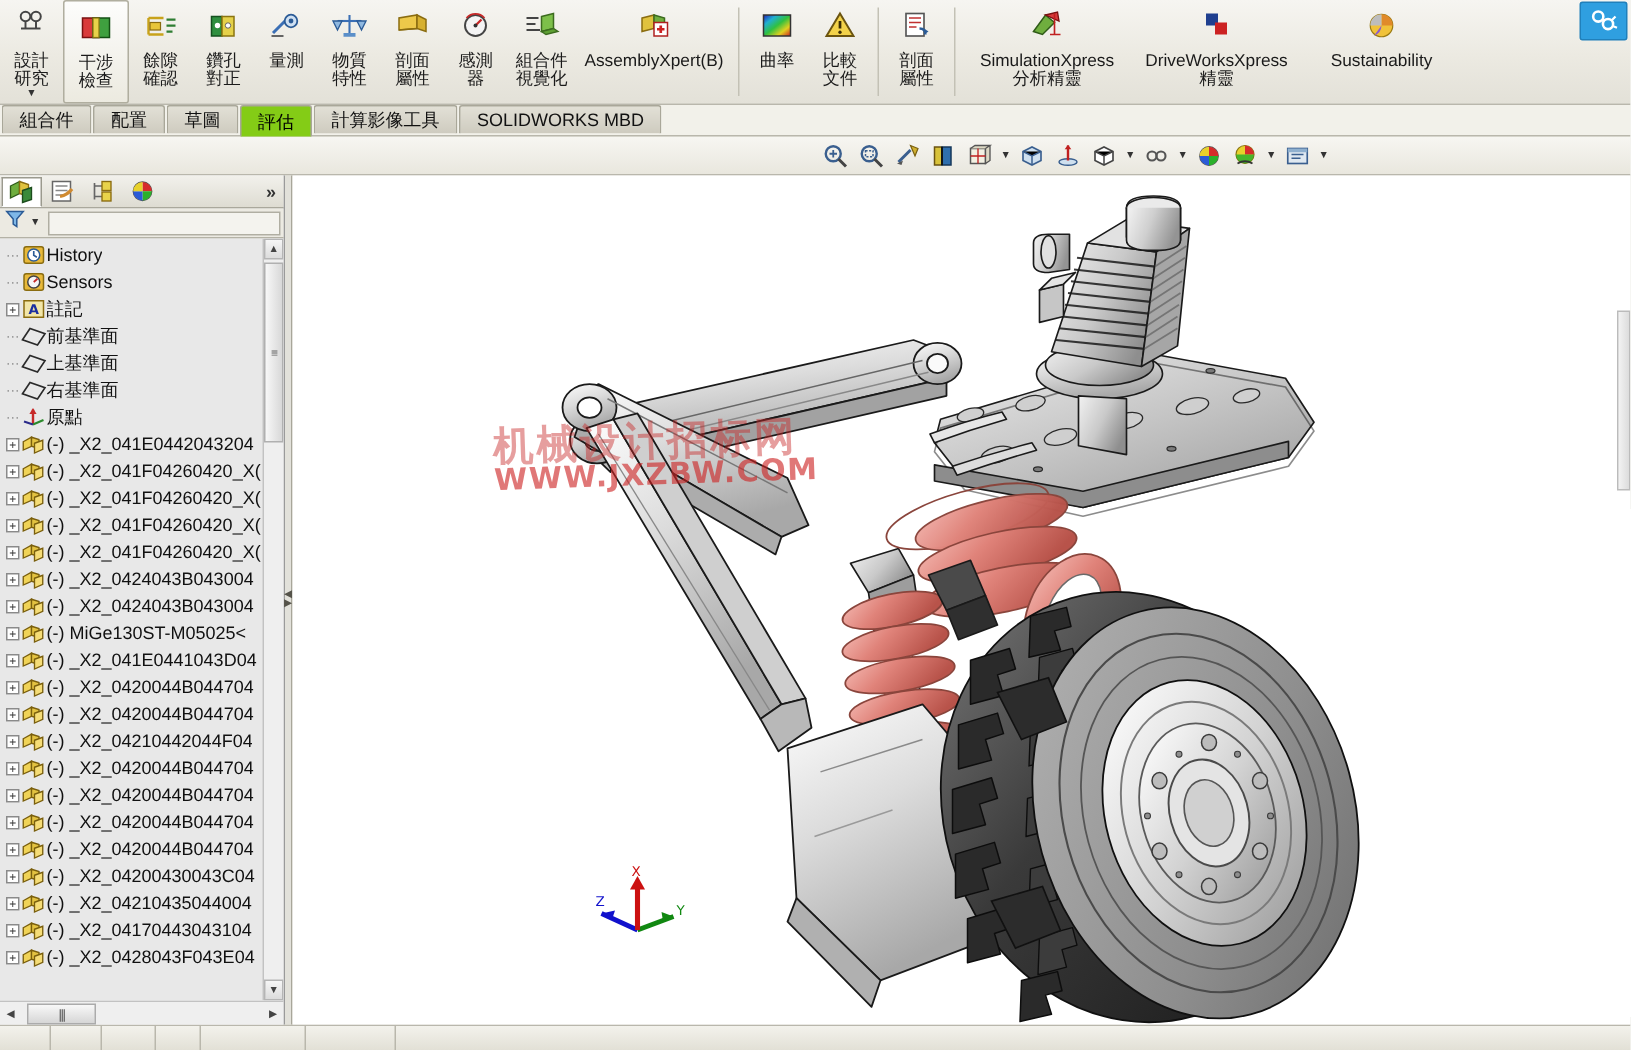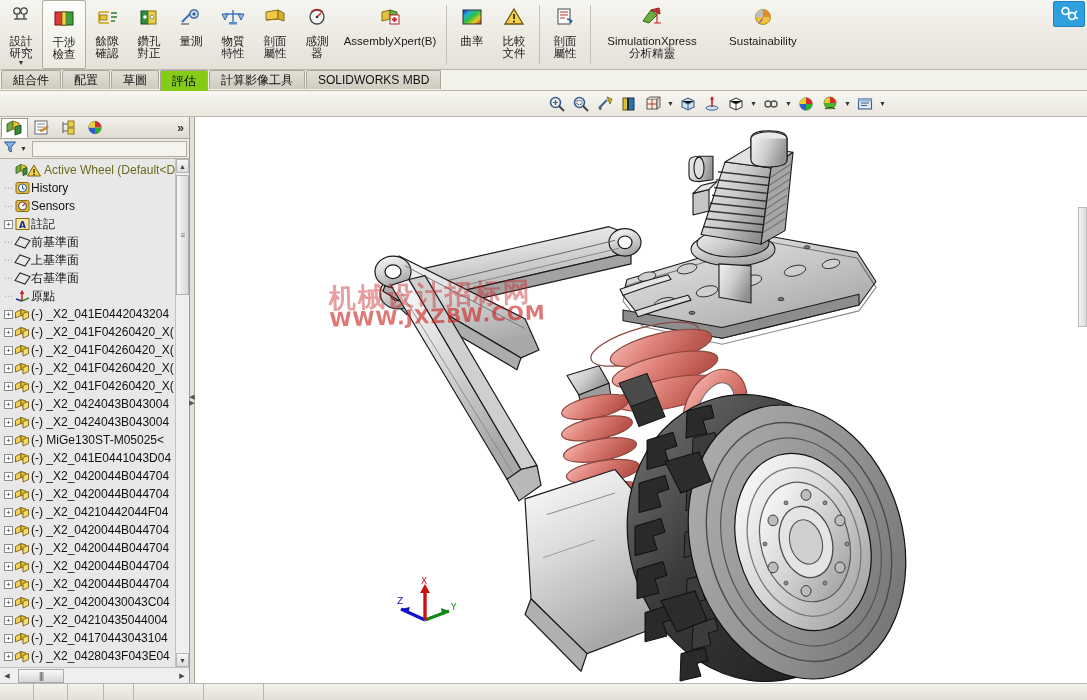--- a/index.html
+++ b/index.html
@@ -297,20 +297,30 @@
         <svg width="26" height="24" viewBox="0 0 26 24">
           <circle cx="13" cy="11" r="7" fill="#f4f4f4" stroke="#444" stroke-width="1.3"></circle>
           <path d="M13 11 L17 7" stroke="#c62828" stroke-width="1.5"></path>
           <circle cx="13" cy="11" r="1.3" fill="#333"></circle>
           <path d="M7 6 A8 8 0 0 1 19 6" stroke="#c62828" stroke-width="1.2" fill="none"></path>
         </svg>
       </span>
       <span class="lbl">感測器</span>
     </div>
 
+    <div class="rbtn" style="width:46px">
+      <span class="ico">
+        <svg width="26" height="24" viewBox="0 0 26 24">
+          <path d="M3 6 h8 M3 10 h6 M3 14 h9" stroke="#444" stroke-width="1.4"></path>
+          <path d="M13 5 L21 3 L21 13 L13 15 Z" fill="#7dbf4a" stroke="#3c6b1f" stroke-width="1"></path>
+          <path d="M13 15 L21 13 L24 15 L16 17 Z" fill="#5ea033" stroke="#3c6b1f" stroke-width="0.9"></path>
+        </svg>
+      </span>
+      <span class="lbl">組合件視覺化</span>
+    </div>
 
     <div class="rbtn wide" style="width:104px">
       <span class="ico">
         <svg width="26" height="24" viewBox="0 0 26 24">
           <path d="M5 6 L13 4 L13 13 L5 15 Z" fill="#e0c23e" stroke="#8a6c10" stroke-width="1"></path>
           <path d="M13 4 L20 6 L20 15 L13 13 Z" fill="#6fae3e" stroke="#3c6b1f" stroke-width="1"></path>
           <rect x="13" y="9" width="9" height="9" fill="#fff" stroke="#b02020" stroke-width="1"></rect>
           <path d="M17.5 11 v5 M15 13.5 h5" stroke="#cc2222" stroke-width="1.8"></path>
         </svg>
       </span>
@@ -369,20 +379,29 @@
         <svg width="26" height="24" viewBox="0 0 26 24">
           <path d="M4 15 L12 4 L18 9 L10 17 Z" fill="#6fae3e" stroke="#2f5b18" stroke-width="1"></path>
           <path d="M12 4 L20 2 L21 8 Z" fill="#d83a3a" stroke="#7a1010" stroke-width="0.9"></path>
           <path d="M18 3 v14 M15 17 h7" stroke="#c02020" stroke-width="1.1"></path>
         </svg>
       </span>
       <span class="lbl">SimulationXpress 分析精靈</span>
     </div>
 
 
+    <div class="rbtn wide" style="width:112px">
+      <span class="ico">
+        <svg width="26" height="24" viewBox="0 0 26 24">
+          <rect x="6" y="3" width="8" height="8" fill="#1f3f8f"></rect>
+          <rect x="12" y="9" width="8" height="8" fill="#cc2222"></rect>
+        </svg>
+      </span>
+      <span class="lbl">DriveWorksXpress 精靈</span>
+    </div>
 
     <div class="rbtn wide" style="width:108px">
       <span class="ico">
         <svg width="26" height="24" viewBox="0 0 26 24">
           <circle cx="13" cy="11" r="7.5" fill="#f0c23a" stroke="#9a7a12" stroke-width="0.8"></circle>
           <path d="M13 3.5 A7.5 7.5 0 0 1 20.5 11 L13 11 Z" fill="#e08a2a"></path>
           <path d="M13 11 L5.5 11 A7.5 7.5 0 0 1 13 3.5 Z" fill="#bdbdbd"></path>
           <path d="M13 11 A7.5 7.5 0 0 1 8 17.8 Z" fill="#8a5ad0"></path>
         </svg>
       </span>
@@ -544,34 +563,20 @@
           <svg width="14" height="14" viewBox="0 0 14 14">
             <path d="M1.5 2 h11 L8.2 7 v5 L5.8 10.4 V7 Z" fill="#7fb8e8" stroke="#2b5b96" stroke-width="1"></path>
           </svg>
         </span>
         <span style="font-size:7px;color:#333;padding:0 3px">▼</span>
         <input class="filter-box" style="font-size: 11px; padding: 0px 3px;" value="">
       </div>
 
       <div class="tree-wrap">
         <div class="tree" id="tree">
-            <div class="trow root">
-              <div class="tw"></div>
-              <div class="ticon" style="flex: 0 0 30px; width: 30px;">
-                <svg width="28" height="15" viewBox="0 0 28 15">
-                  <path d="M1 4 L6 1.5 L6 8 L1 10.5 Z" fill="#6fae3e" stroke="#2f5b18" stroke-width="0.8"></path>
-                  <path d="M6 1.5 L11 3 L11 9.5 L6 8 Z" fill="#e0c23e" stroke="#8a6c10" stroke-width="0.8"></path>
-                  <path d="M8 6 L12 4.5 L12 11 L8 12.5 Z" fill="#3a8a3a" stroke="#1d4d1d" stroke-width="0.8"></path>
-                  <path d="M19 2 L25.5 13 L12.5 13 Z" fill="#f3d24a" stroke="#6b5410" stroke-width="0.9"></path>
-                  <path d="M19 6 v4" stroke="#3a2c05" stroke-width="1.4"></path>
-                  <circle cx="19" cy="11.6" r="0.9" fill="#3a2c05"></circle>
-                </svg>
-              </div>
-              <div class="tlbl">Active Wheel  (Default&lt;D</div>
-            </div>
             <div class="trow">
               <div class="tw">
                 <span style="color:#9a9a9a;font-size:9px">⋯</span>
               </div>
               <div class="ticon">
                 <svg width="15" height="14" viewBox="0 0 15 14">
                   <rect x="1" y="1.5" width="13" height="11" rx="1.5" fill="#e8b93a" stroke="#8a6c10" stroke-width="1"></rect>
                   <circle cx="7.5" cy="7" r="4" fill="#fff" stroke="#2b5b96" stroke-width="1"></circle>
                   <path d="M7.5 4.3 v2.9 l2.1 1.3" stroke="#2b5b96" stroke-width="1.1" fill="none"></path>
                 </svg>

